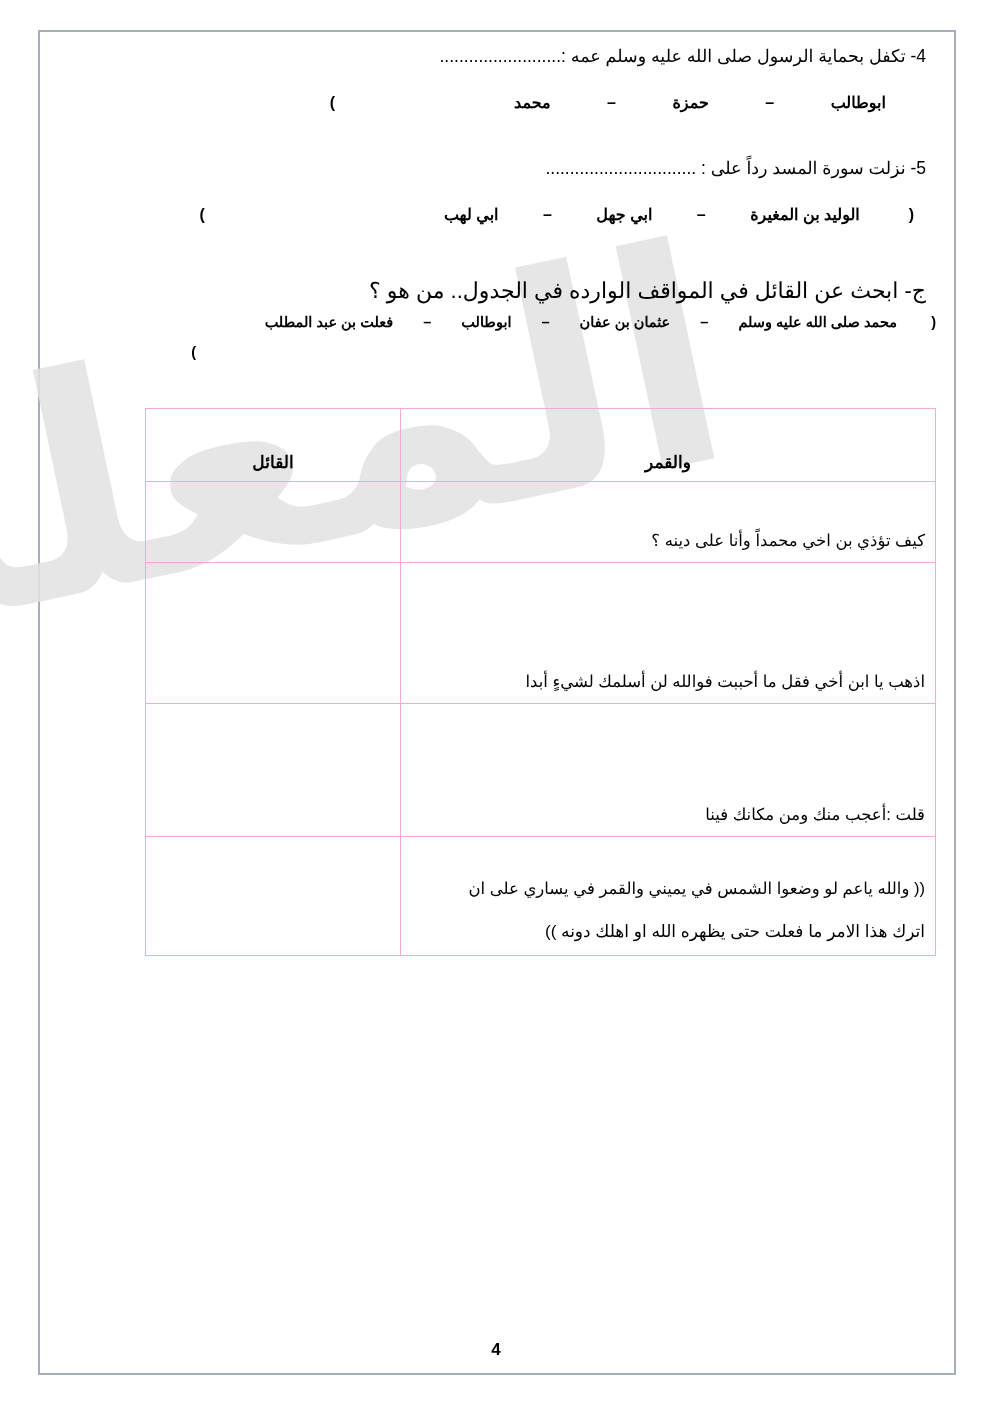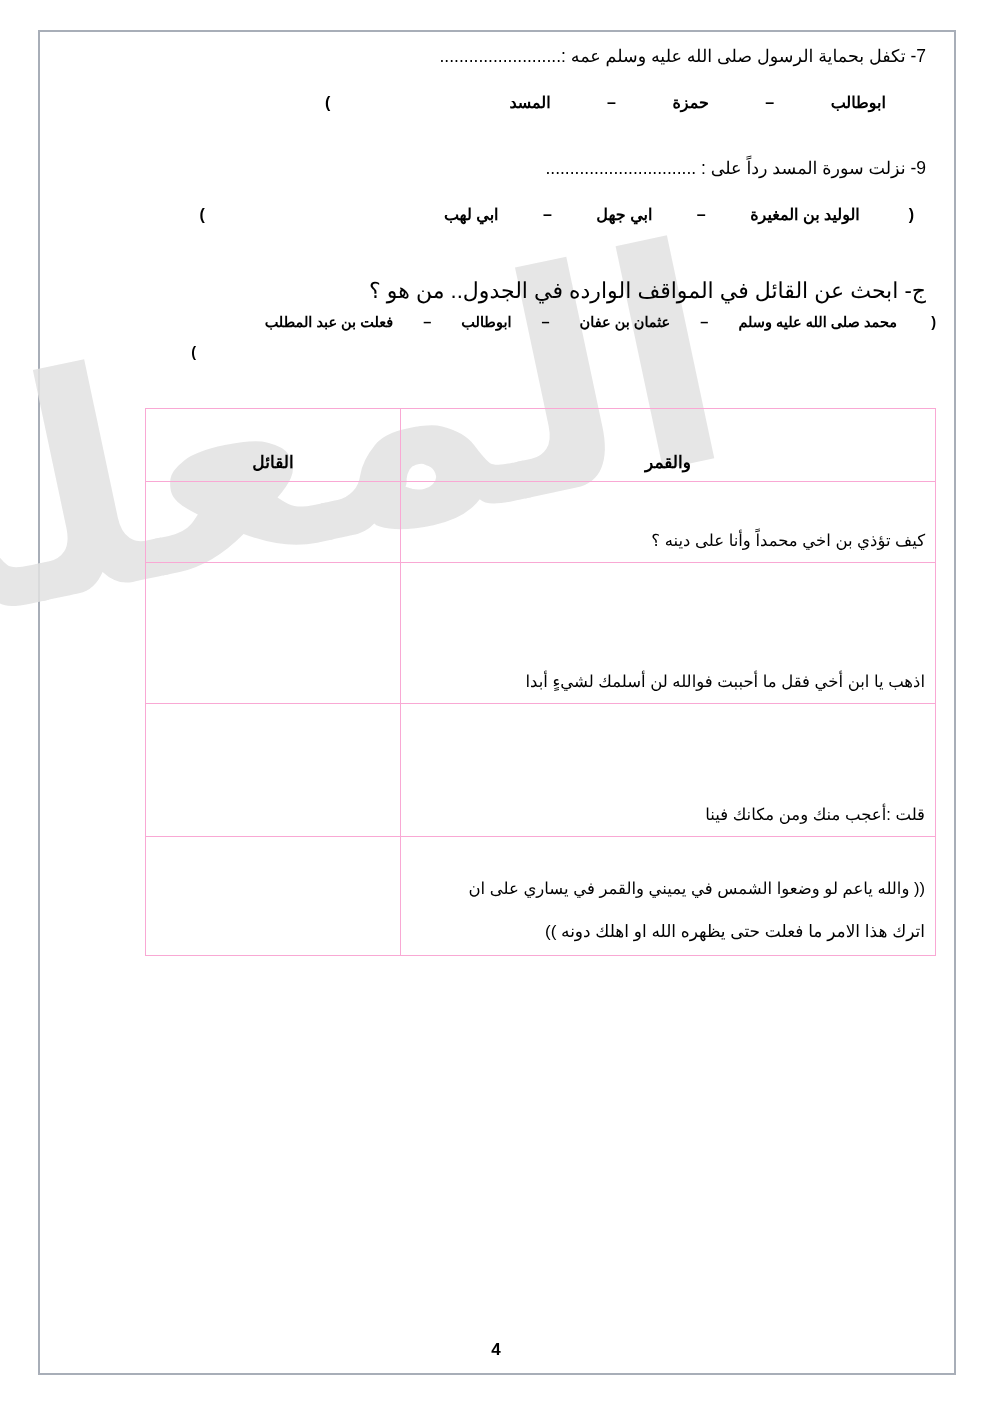--- a/index.html
+++ b/index.html
@@ -148,33 +148,33 @@
 <body>
 
 <div class="page">
 
   <div class="page-frame"></div>
 
   <div class="watermark">المعلم العالي</div>
 
   <div class="content">
 
-    <div class="q-line q2">7- تكفل بحماية الرسول صلى الله عليه وسلم عمه :.........................</div>
+    <div class="q-line q2">4- تكفل بحماية الرسول صلى الله عليه وسلم عمه :.........................</div>
     <div class="choices choices-2">
       <span class="inner">
         <span>ابوطالب</span>
         <span class="sp-wide"></span>–<span class="sp-wide"></span>
         <span>حمزة</span>
         <span class="sp-wide"></span>–<span class="sp-wide"></span>
-        <span>المسد</span>
+        <span>محمد</span>
       </span>
       <span class="paren-far">)</span>
     </div>
 
-    <div class="q-line q3">9- نزلت سورة المسد رداً على : ...............................</div>
+    <div class="q-line q3">5- نزلت سورة المسد رداً على : ...............................</div>
     <div class="choices choices-3">
       <span class="inner">
         <span>(</span>
         <span class="sp-med"></span>
         <span>الوليد بن المغيرة</span>
         <span class="sp-med"></span>–<span class="sp-med"></span>
         <span>ابي جهل</span>
         <span class="sp-med"></span>–<span class="sp-med"></span>
         <span>ابي لهب</span>
       </span>

